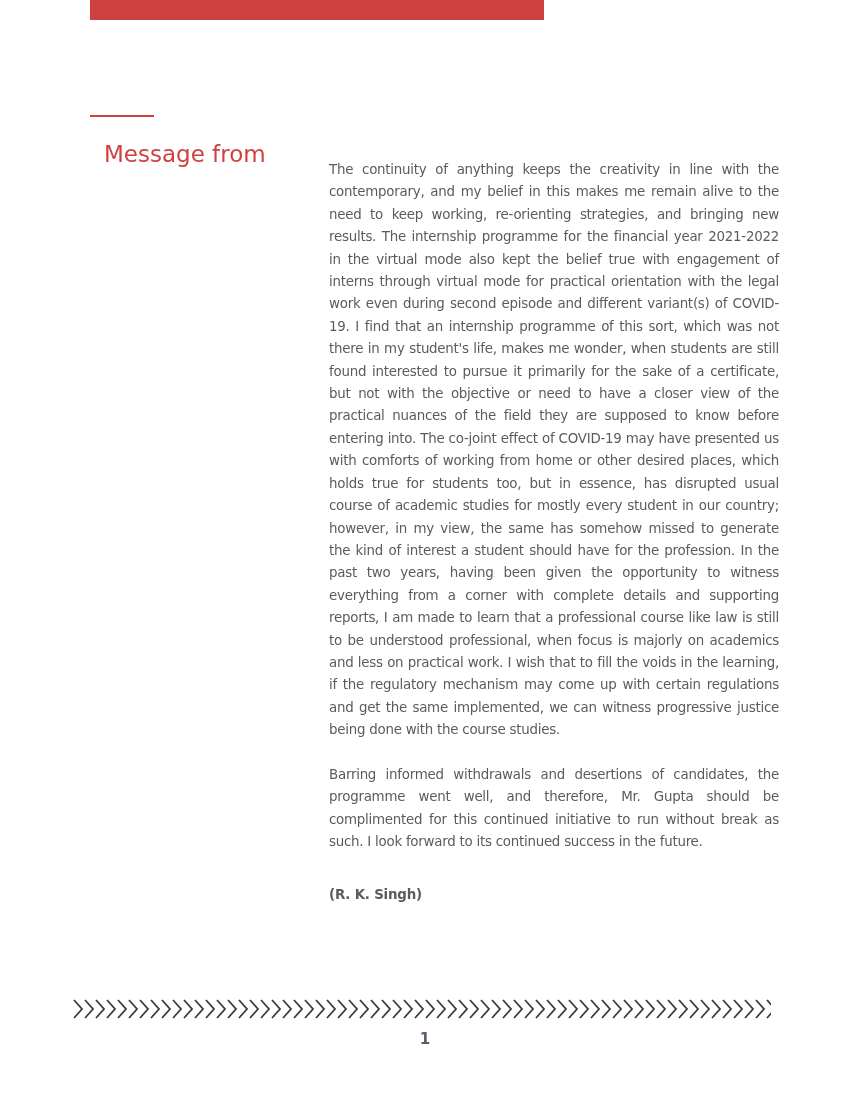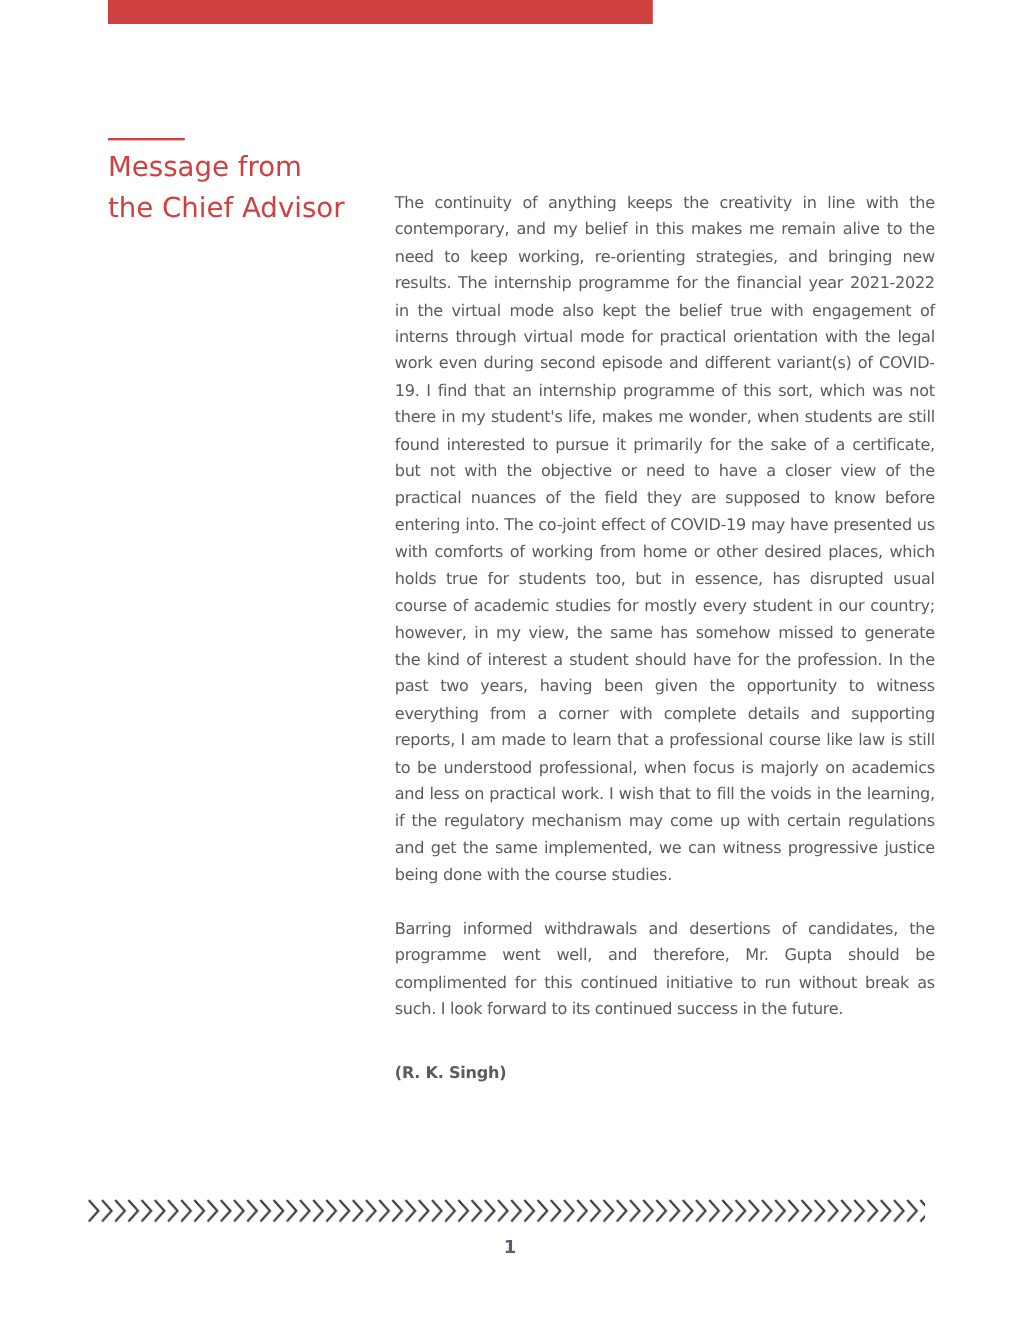--- a/index.html
+++ b/index.html
@@ -11,21 +11,21 @@
     position: absolute; left: 90px; top: 0; width: 454px; height: 20px;
     background: #cf4041;
   }
   .accent-line {
     position: absolute; left: 90px; top: 115px; width: 64px; height: 2px;
     background: #cf4041;
   }
   .section-title {
     position: absolute; left: 90px; top: 123px; width: 220px;
     color: #cf4041; font-size: 23px; line-height: 34px; font-weight: normal;
-    margin: 0;
+    margin: 14px;
   }
   .body-col {
     position: absolute; left: 329px; top: 123px; width: 450px;
     color: #5b5b5b; font-size: 13.4px; line-height: 22.4px;
     text-align: justify; letter-spacing: -0.25px; margin-top: 36px;
   }
   .body-col p { margin: 0 0 22.4px 0; }
   .signature {
     position: absolute; left: 329px; top: 884px;
     color: #5b5b5b; font-size: 13.4px; line-height: 22.4px; font-weight: bold;
@@ -43,21 +43,20 @@
 </style>
 </head>
 <body>
 
 <div class="top-bar"></div>
 
 <div class="accent-line"></div>
 
 <h1 class="section-title">
   <span>Message from</span><br>
-  <span>the Chief Advisor</span>
 </h1>
 
 <div class="body-col">
   <p>The continuity of anything keeps the creativity in line with the contemporary, and my belief in this makes me remain alive to the need to keep working, re-orienting strategies, and bringing new results. The internship programme for the financial year 2021-2022 in the virtual mode also kept the belief true with engagement of interns through virtual mode for practical orientation with the legal work even during second episode and different variant(s) of COVID-19. I find that an internship programme of this sort, which was not there in my student's life, makes me wonder, when students are still found interested to pursue it primarily for the sake of a certificate, but not with the objective or need to have a closer view of the practical nuances of the field they are supposed to know before entering into. The co-joint effect of COVID-19 may have presented us with comforts of working from home or other desired places, which holds true for students too, but in essence, has disrupted usual course of academic studies for mostly every student in our country; however, in my view, the same has somehow missed to generate the kind of interest a student should have for the profession. In the past two years, having been given the opportunity to witness everything from a corner with complete details and supporting reports, I am made to learn that a professional course like law is still to be understood professional, when focus is majorly on academics and less on practical work. I wish that to fill the voids in the learning, if the regulatory mechanism may come up with certain regulations and get the same implemented, we can witness progressive justice being done with the course studies.</p>
   <p>Barring informed withdrawals and desertions of candidates, the programme went well, and therefore, Mr. Gupta should be complimented for this continued initiative to run without break as such. I look forward to its continued success in the future.</p>
 </div>
 
 <div class="signature">
   <div>(R. K. Singh)</div>
 </div>

